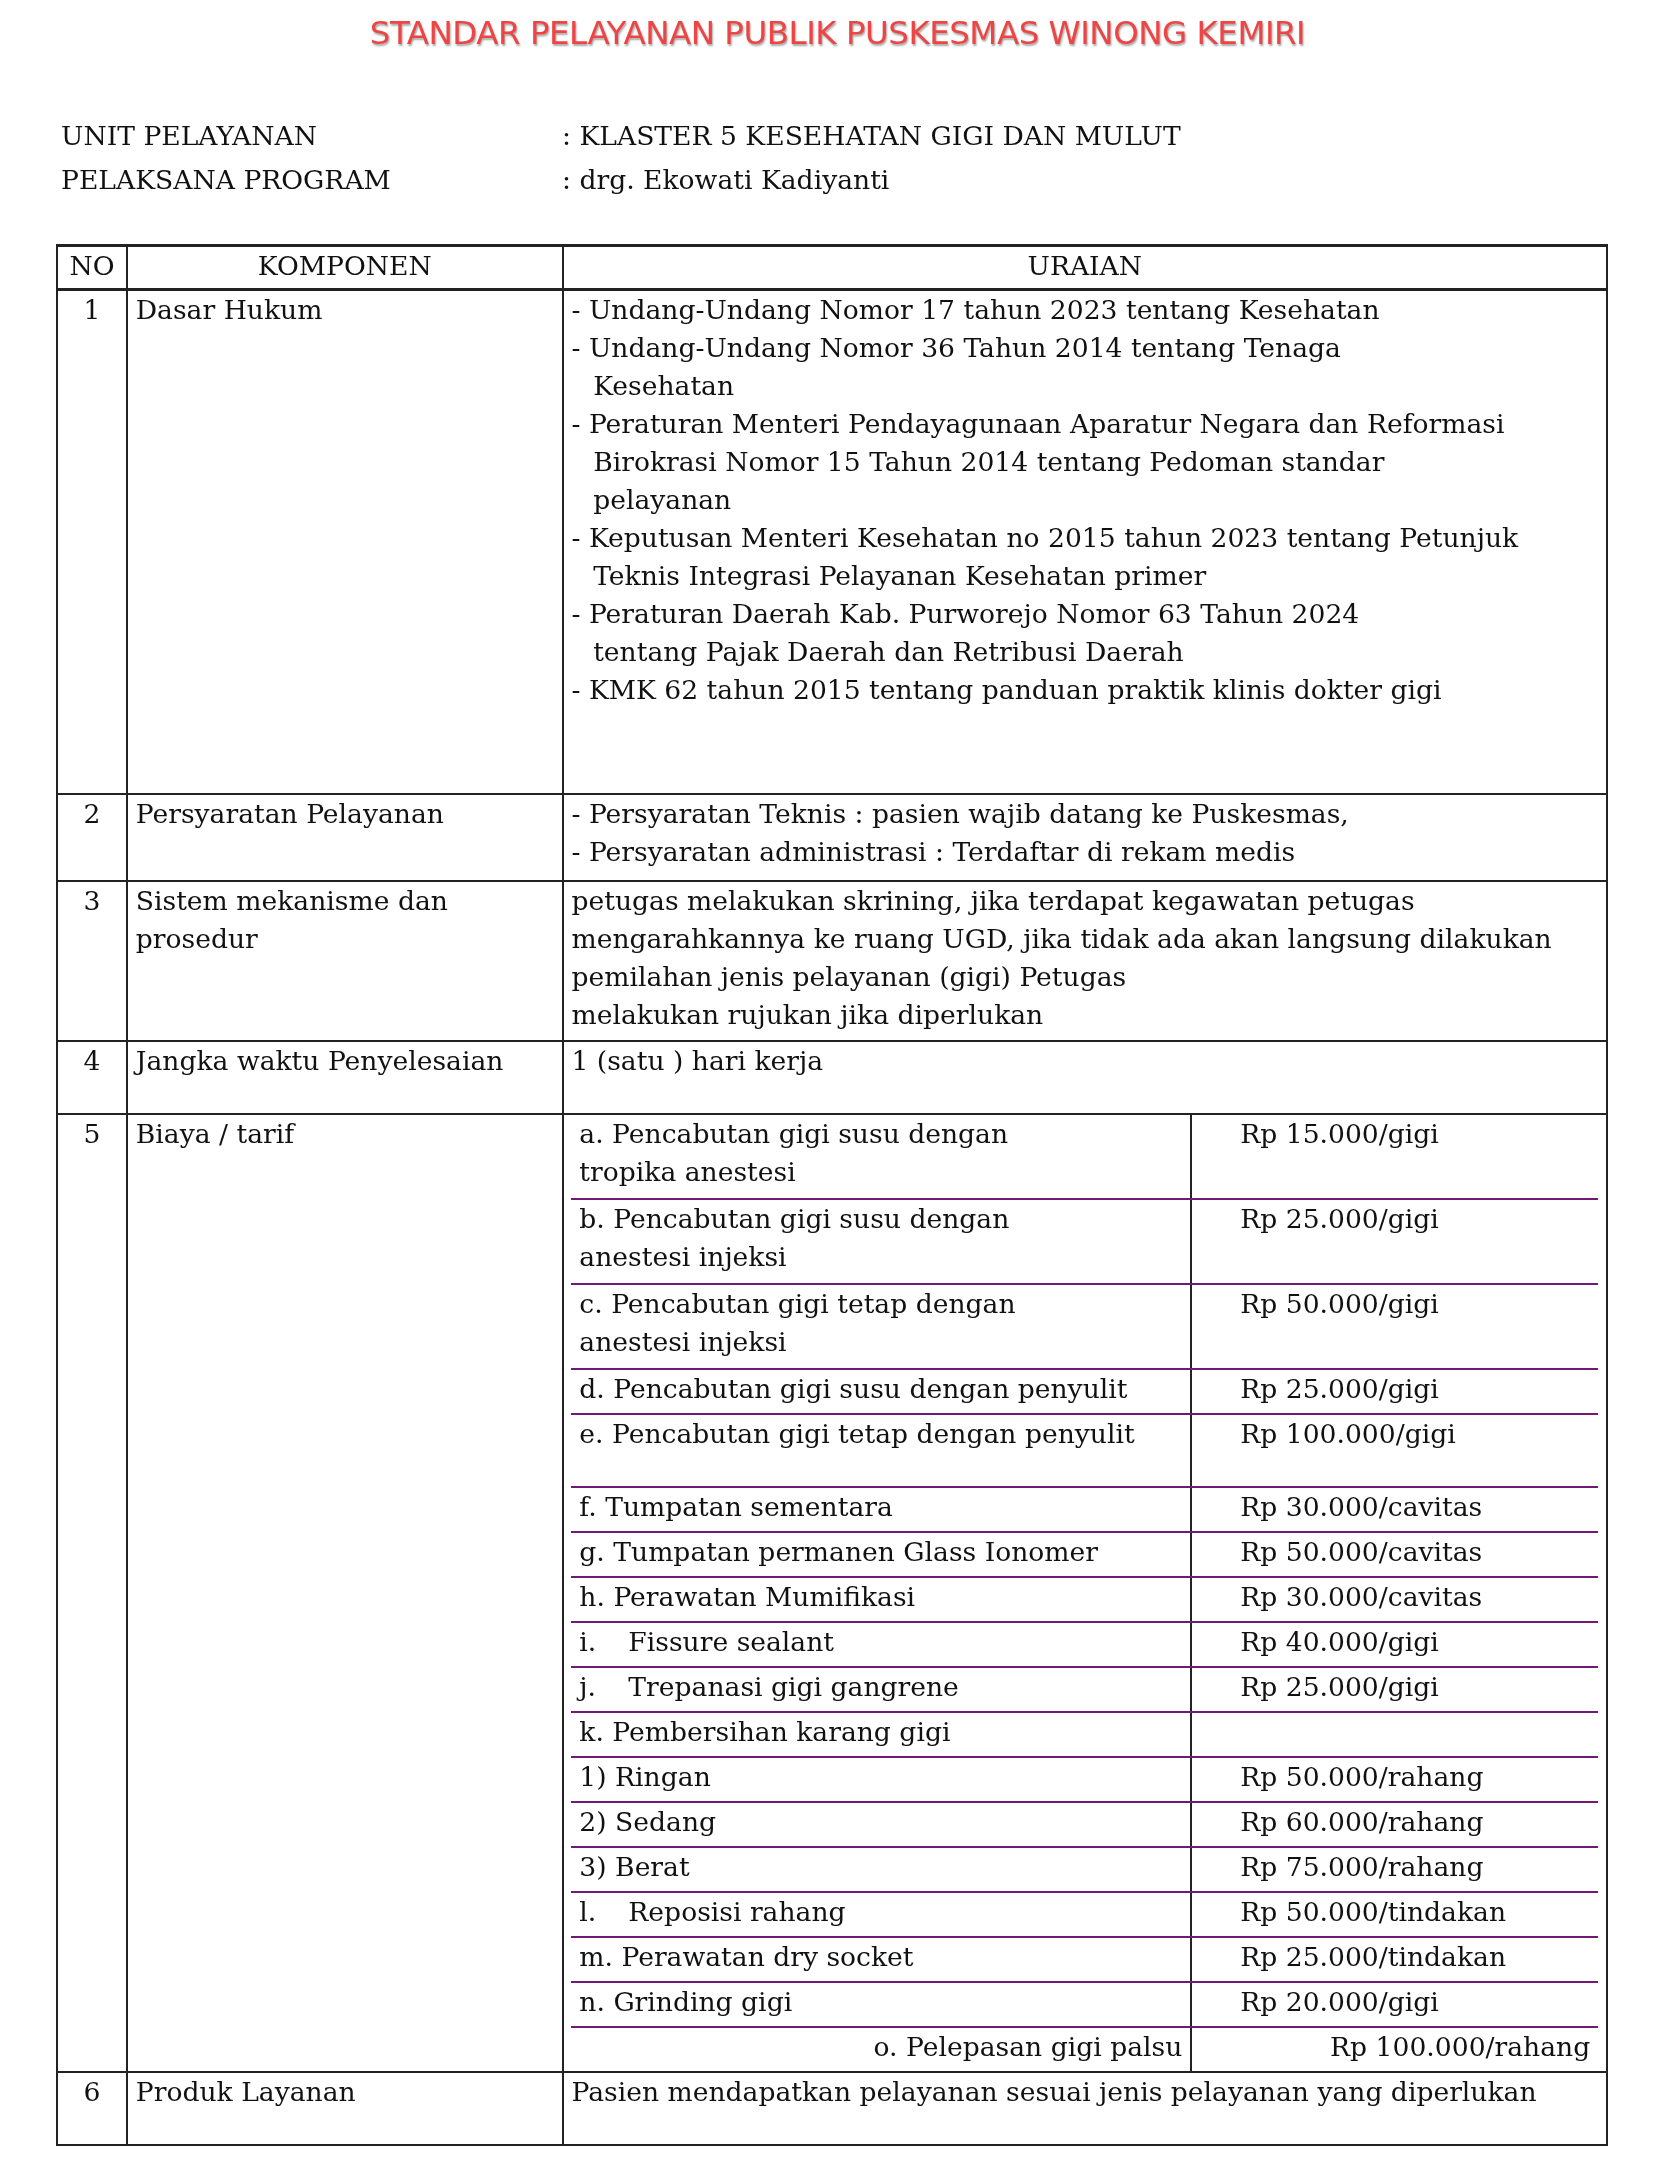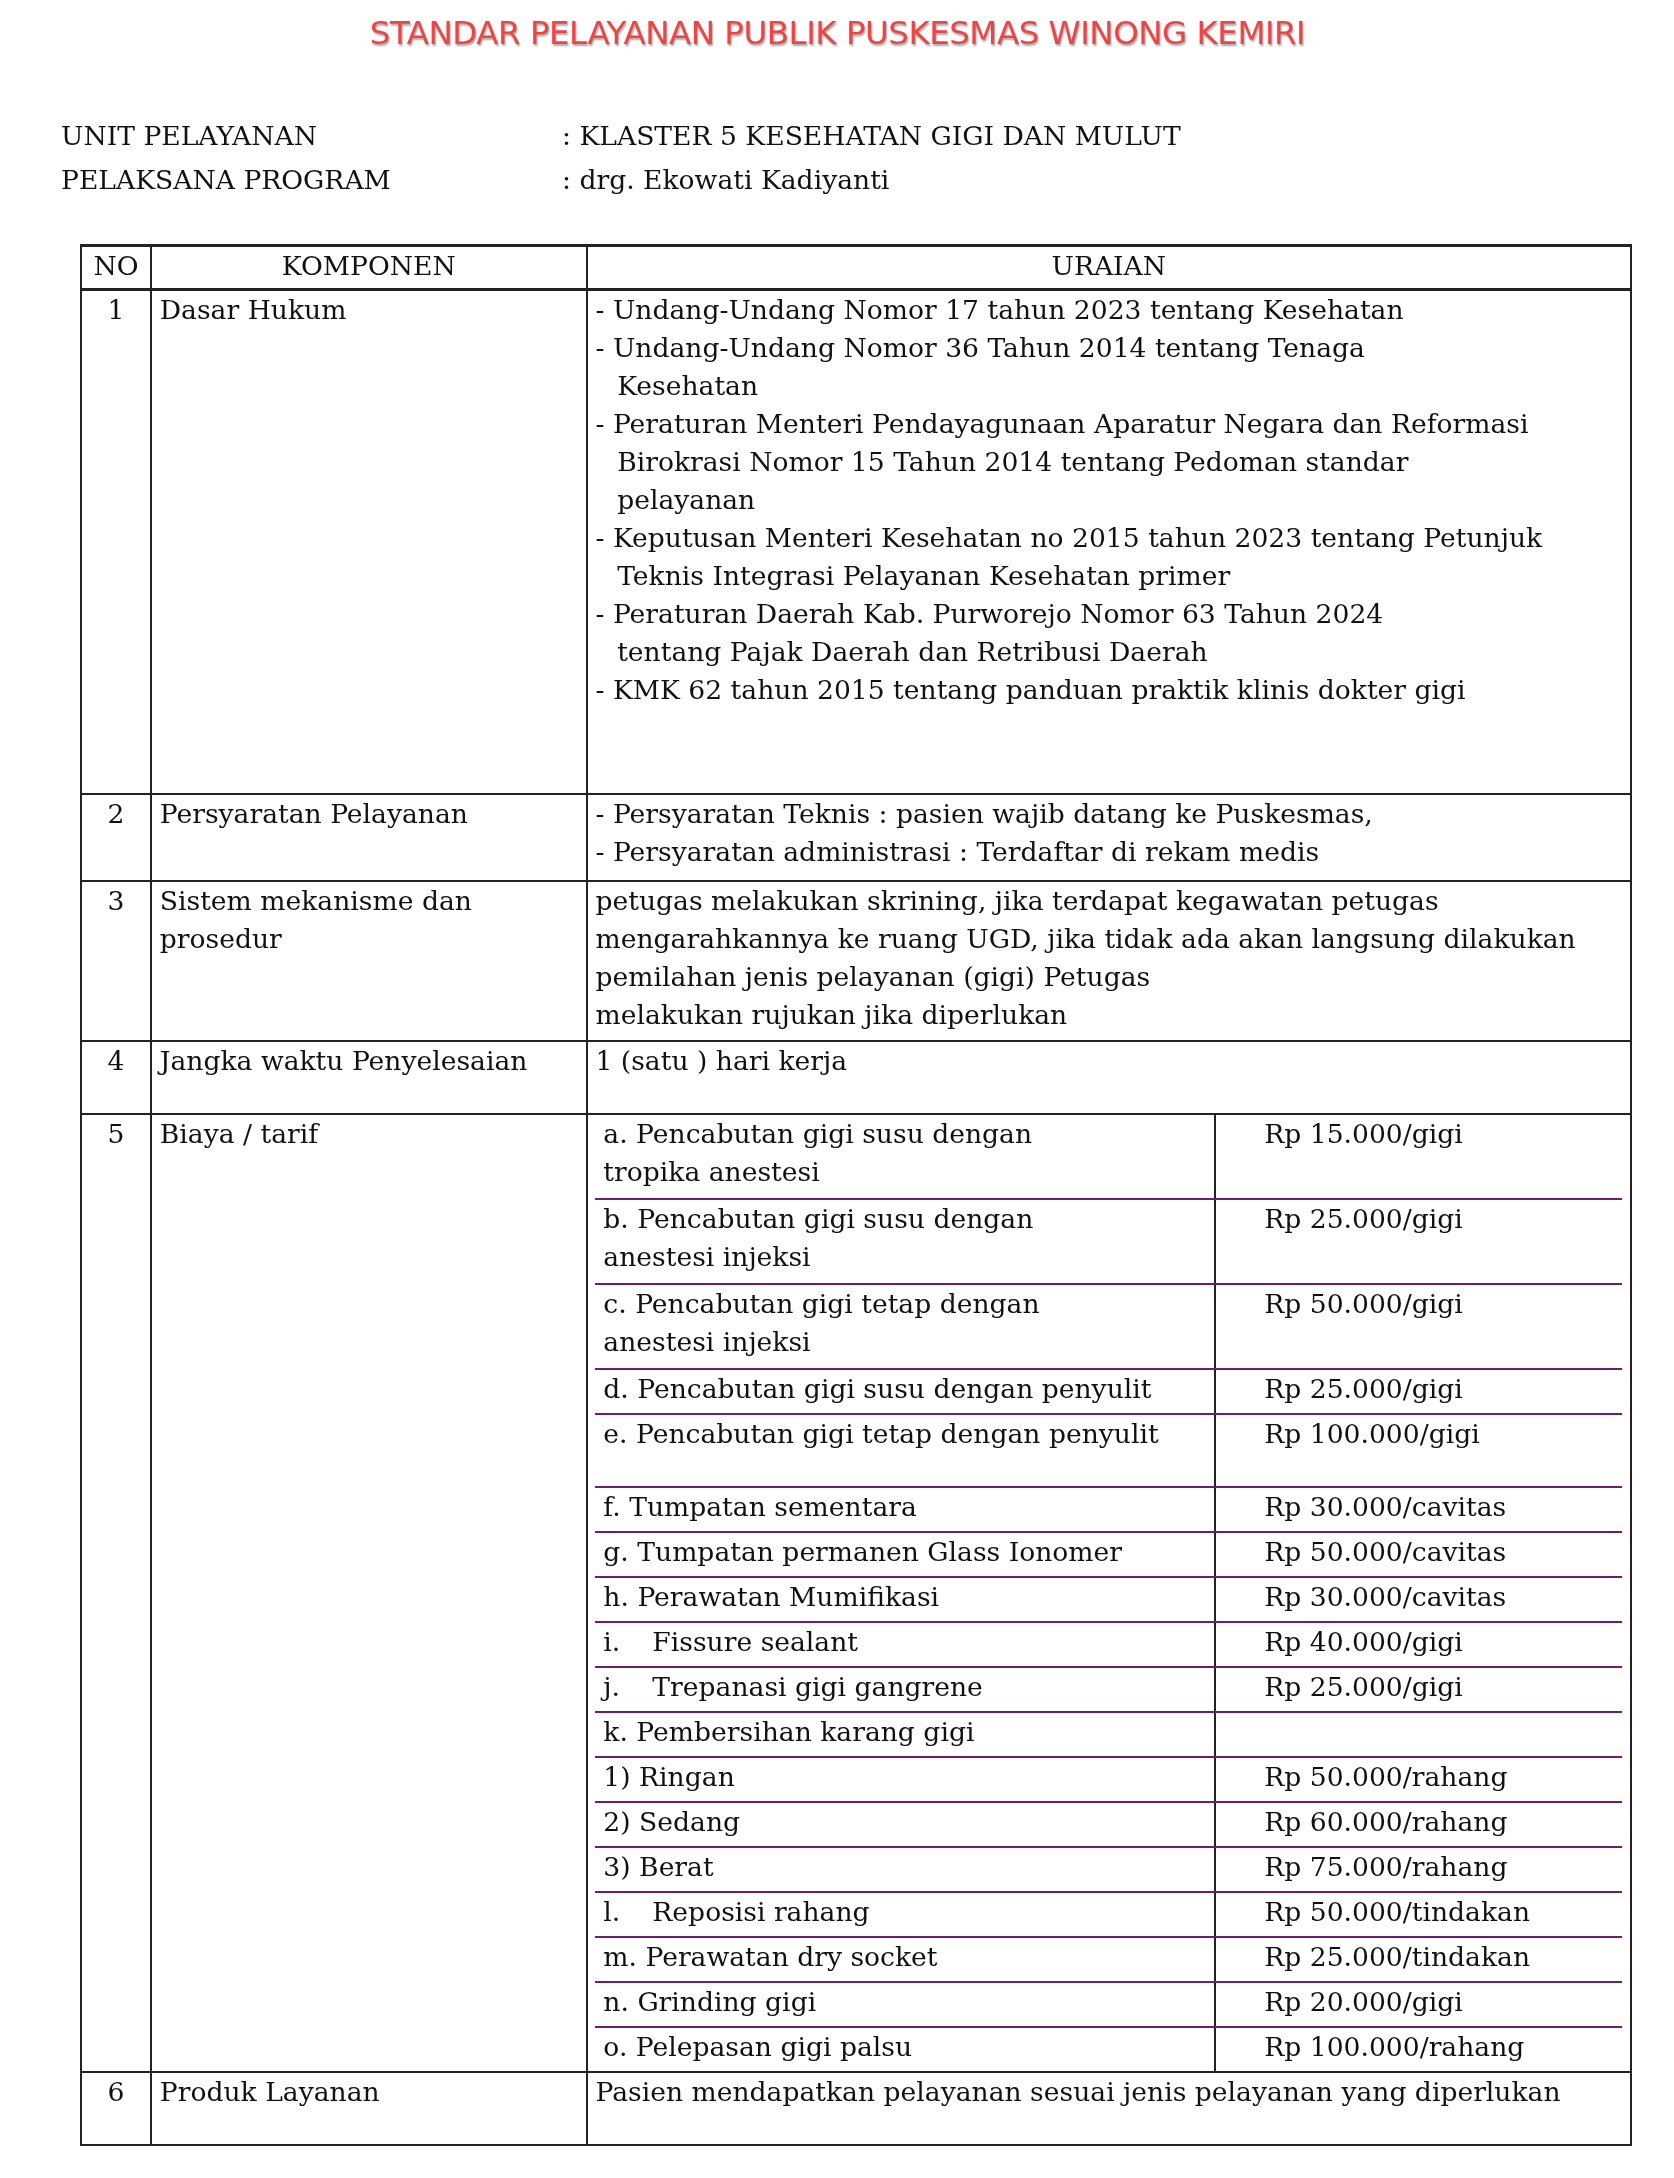--- a/index.html
+++ b/index.html
@@ -4,37 +4,37 @@
 <style>
   html, body { margin:0; padding:0; background:#fff; }
   body { width:1675px; height:2178px; position:relative; font-family:"DejaVu Serif", serif; color:#111; overflow:hidden; }
   .title { position:absolute; top:13.8px; left:0; width:1675px; text-align:center; font-family:"DejaVu Sans", sans-serif; font-size:32.5px; letter-spacing:-0.5px; color:#ef4444; text-shadow:1px 2px 2px rgba(0,0,0,0.35); }
   .meta { position:absolute; left:61px; font-size:26.6px; }
   .meta .lbl { position:absolute; left:0; white-space:nowrap; }
   .meta .val { position:absolute; left:501px; white-space:nowrap;text-align:center; }
   .meta-unit { top:120px; }
   .meta-pel { top:164px; }
 
-  table.main { position:absolute; left:56px; top:244px; width:1552px; border-collapse:collapse; font-size:26.6px; line-height:38px;margin-left:24px; }
+  table.main { position:absolute; left:56px; top:244px; width:1552px; border-collapse:collapse; font-size:26.6px; line-height:38px; }
   table.main td, table.main th { border:2px solid #222; vertical-align:top; padding:0 7.9px; }
   table.main th { font-weight:normal; text-align:center; height:41px; border-top-width:3px; border-bottom-width:3px; }
   col.c-no { width:70px; } col.c-komp { width:437px; } col.c-ur { width:1045px; }
   td.no { text-align:center; }
   .indent { padding-left:21.7px; display:block; }
   .line { display:block; white-space:nowrap; }
   .row1 td { height:502px; padding-top:2px; }
   .row2 td { height:85px; padding-top:2px; }
   .row3 td { height:158px; padding-top:2px; }
   .row4 td { height:71px; padding-top:2px; }
   .row6 td { height:71px; padding-top:2px; }
   td.feecell { padding:0; }
   table.fee { width:100%; border-collapse:collapse; }
   table.fee td { border:none; border-bottom:2px solid #701a75; padding:0 7.9px; height:43px; line-height:38px; vertical-align:top; }
   table.fee td.price { border-left:2px solid #222; width:350px; white-space:nowrap;padding-left:48px; }
-  table.fee tr:last-child td { border-bottom:none; }
+  table.fee tr:last-child td { border-bottom:none;text-align:right; }
   table.fee tr.two td { height:83px; }
   table.fee tr.tall td { height:71px; }
   .tab { display:inline-block; width:49px; }
 </style>
 </head>
 <body>
 
 <div class="title">STANDAR PELAYANAN PUBLIK PUSKESMAS WINONG KEMIRI</div>
 
 <div class="meta meta-unit">

